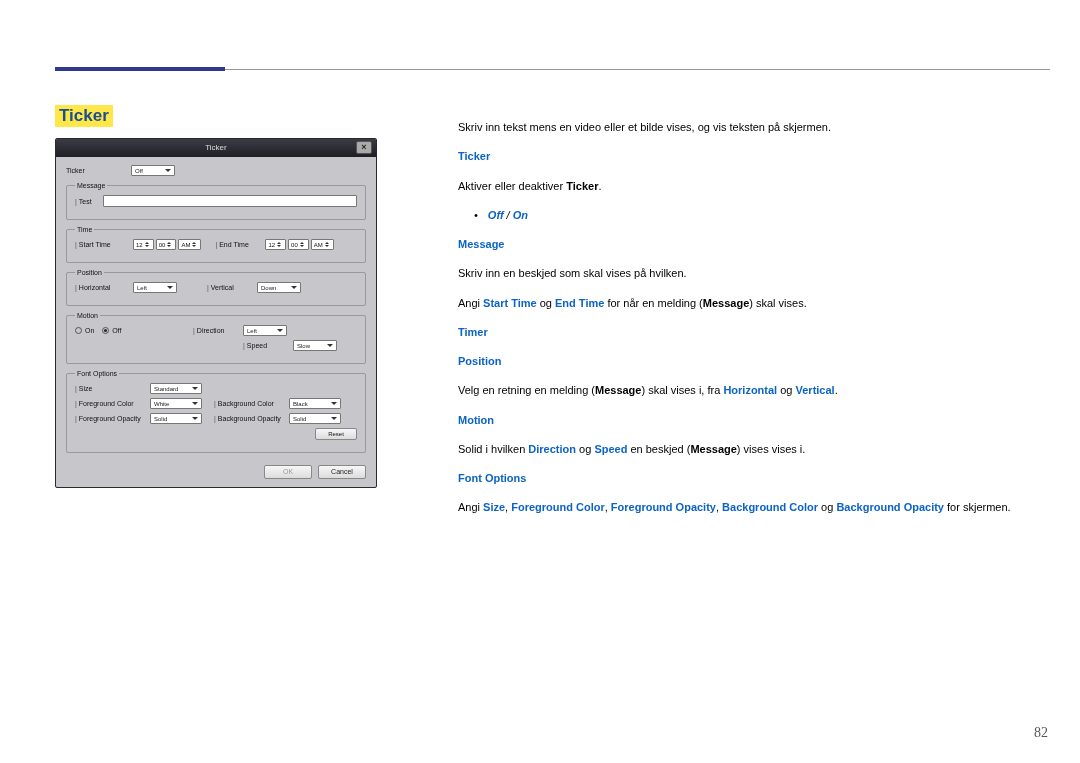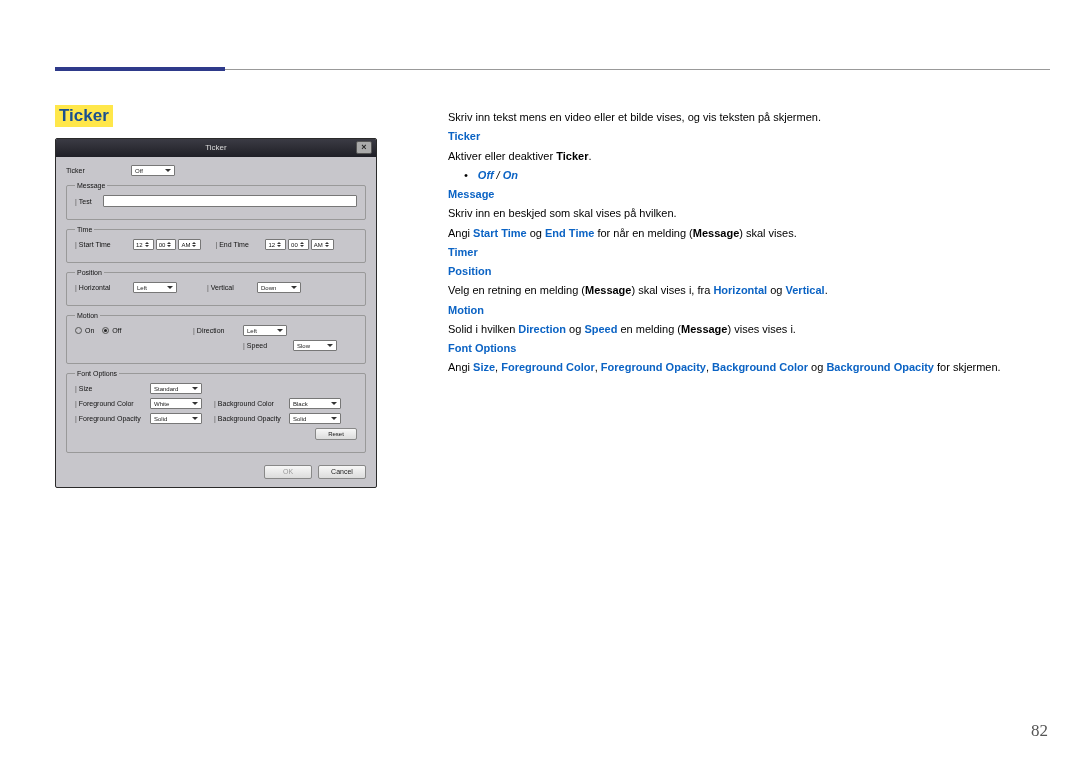--- a/index.html
+++ b/index.html
@@ -195,31 +195,31 @@
 
   .content {
     position: absolute;
     top: 108px;
     left: 448px;
     right: 30px;
     font-size: 11px;
     line-height: 1.75;
     color: #000;
   }
-  .content p { margin: 0; }
+  .content p { margin: 10px; }
   .blue { color: #0b63c4; font-weight: bold; }
   .boldblk { font-weight: bold; color: #000; }
   .bullet-row { padding-left: 16px; font-style: italic; }
   .bullet-dot::before { content: '•'; margin-right: 10px; }
 
   .pagenum {
     position: absolute;
     bottom: 22px;
     right: 32px;
-    font-size: 17px;
+    font-size: 14px;
     color: #555;
     font-family: Georgia, serif;
   }
 </style>
 </head>
 <body>
 
 <div class="top-rule"></div>
 <div class="top-rule-thick"></div>
 
@@ -398,21 +398,21 @@
   <p>
     <span>Angi </span><span class="blue">Start Time</span><span> og </span><span class="blue">End Time</span><span> for når en melding (</span><span class="boldblk">Message</span><span>) skal vises.</span>
   </p>
   <p><span class="blue">Timer</span></p>
   <p><span class="blue">Position</span></p>
   <p>
     <span>Velg en retning en melding (</span><span class="boldblk">Message</span><span>) skal vises i, fra </span><span class="blue">Horizontal</span><span> og </span><span class="blue">Vertical</span><span>.</span>
   </p>
   <p><span class="blue">Motion</span></p>
   <p>
-    <span>Solid i hvilken </span><span class="blue">Direction</span><span> og </span><span class="blue">Speed</span><span> en melding (</span><span class="boldblk">Message</span><span>) vises vises i.</span>
+    <span>Solid i hvilken </span><span class="blue">Direction</span><span> og </span><span class="blue">Speed</span><span> en beskjed (</span><span class="boldblk">Message</span><span>) vises vises i.</span>
   </p>
   <p><span class="blue">Font Options</span></p>
   <p>
     <span>Angi </span><span class="blue">Size</span><span>, </span><span class="blue">Foreground Color</span><span>, </span><span class="blue">Foreground Opacity</span><span>, </span><span class="blue">Background Color</span><span> og </span><span class="blue">Background Opacity</span><span> for skjermen.</span>
   </p>
 </div>
 
 <div class="pagenum">82</div>
 
 </body></html>

